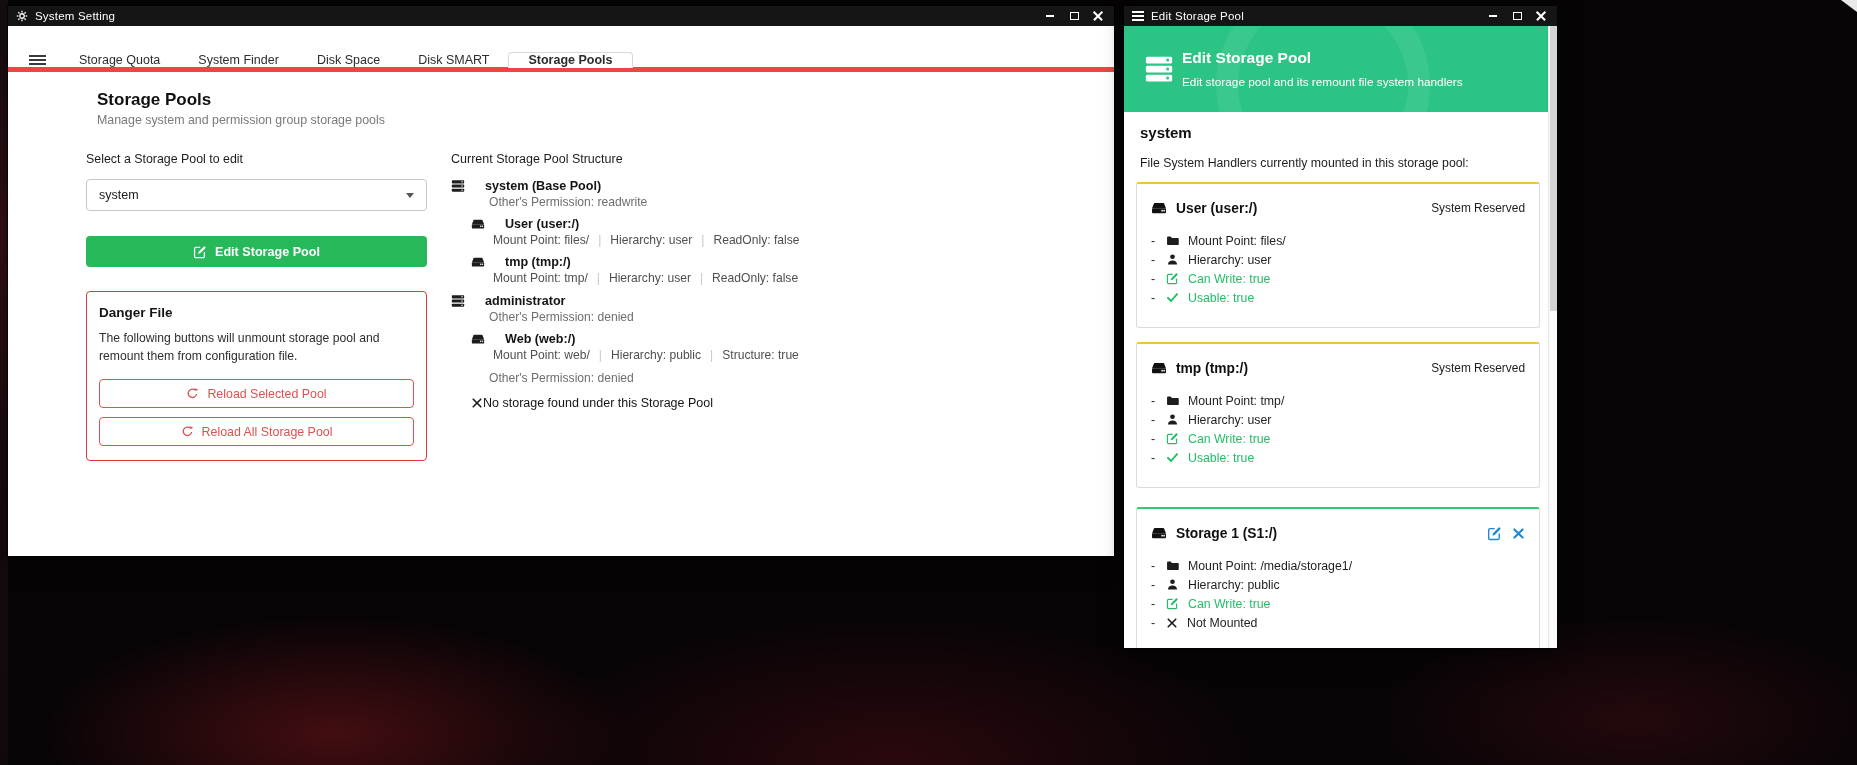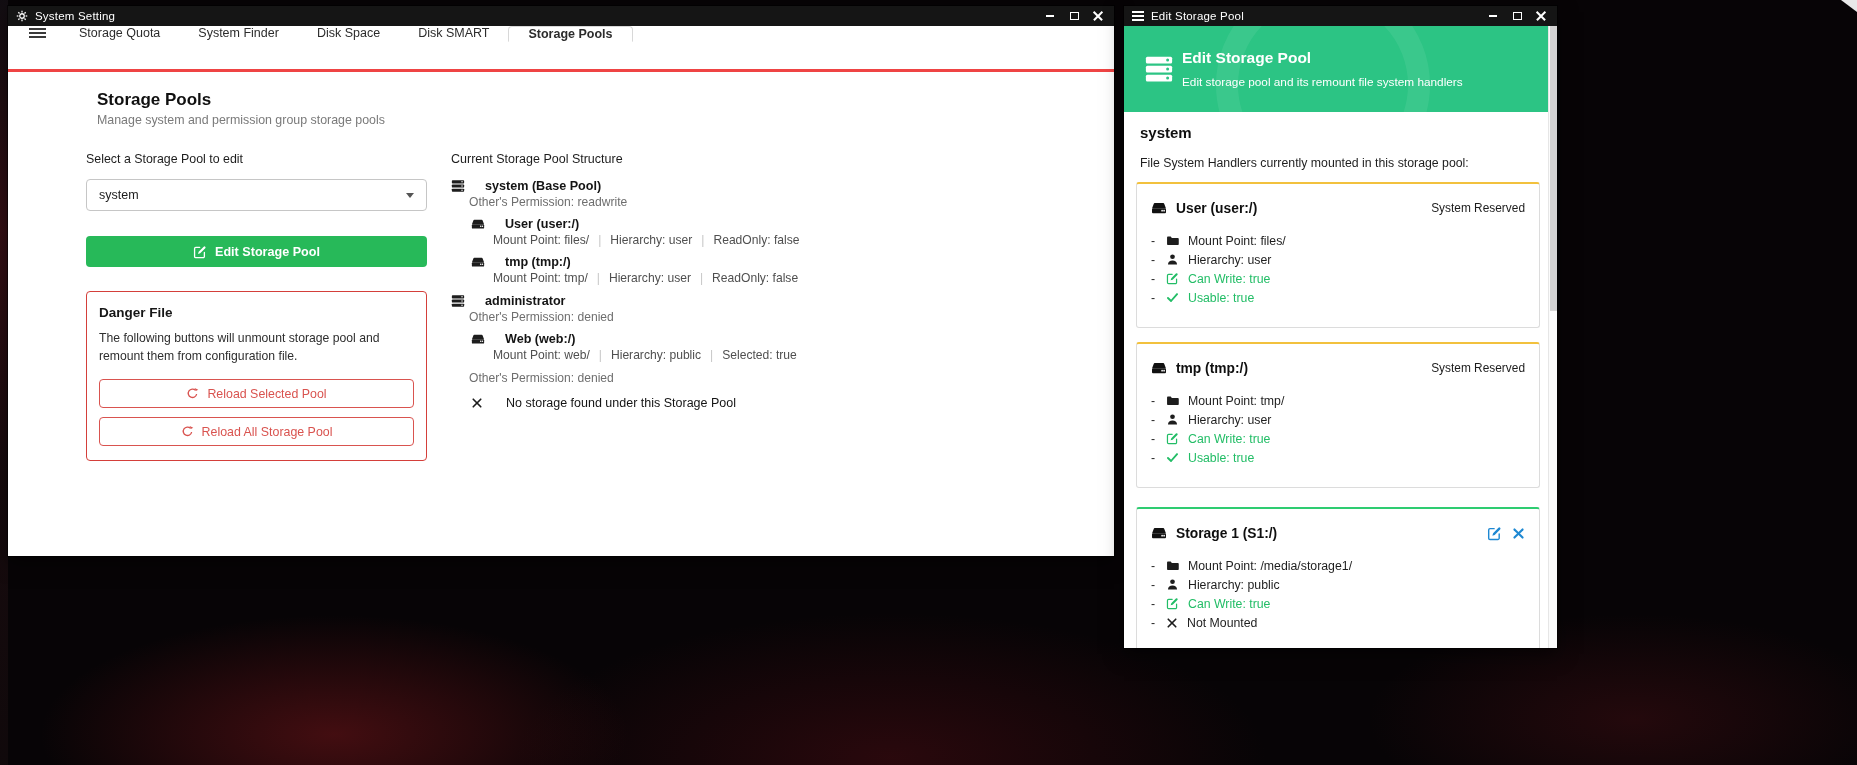--- a/index.html
+++ b/index.html
@@ -31,21 +31,21 @@
   .glyph-min { width:8px; height:2px; background:#fff; display:inline-block; }
   .glyph-max { width:9px; height:8px; border:1.5px solid #fff; display:inline-block; }
   .glyph-x { position:relative; width:10px; height:10px; display:inline-block; }
   .glyph-x::before, .glyph-x::after { content:""; position:absolute; left:-1px; top:4px; width:12px; height:1.6px; background:#fff; }
   .glyph-x::before { transform:rotate(45deg); } .glyph-x::after { transform:rotate(-45deg); }
   .bars { display:inline-flex; flex-direction:column; gap:2.5px; }
   .bars i { display:block; width:12px; height:1.8px; background:#fff; }
 
   
   .tabbar { position:absolute; top:20px; left:0; right:0; height:46px; background:#fff;
-    border-bottom:3px solid #ef4444; display:flex; align-items:flex-start; padding-left:14px; }
+    border-bottom:5px solid #ef4444; display:flex; align-items:flex-end; padding-left:14px; }
   .hamburger { width:30px; margin-right:8px; display:flex; align-items:center; justify-content:center; cursor:pointer; }
   .hamburger i { display:block; width:17px; height:2px; background:#3a3a3a; margin:2px 0; }
   .tab { padding:0 19px; display:flex; align-items:center; font-size:12.5px; color:#2c2c2c; cursor:pointer; }
   .tab.active { background:#fff; border:1px solid #d8d8d8; border-bottom:1px solid #fff; border-radius:4px 4px 0 0; margin-bottom:-1px; font-weight:bold; }
 
   .main-content { position:absolute; top:66px; left:0; right:0; bottom:0; }
   .page-title { position:absolute; left:89px; top:18px; margin:0; font-size:17px; color:#101010; }
   .page-sub { position:absolute; left:89px; top:41px; font-size:12.4px; color:#7a7a7a; }
 
   .select-label { position:absolute; left:78px; top:80px; font-size:12.4px; color:#1c1c1c; }
@@ -61,25 +61,25 @@
   .danger-text { margin:10px 0 0 0; font-size:12.2px; line-height:1.45; color:#2e2e2e; }
   .btn-danger { width:100%; height:29px; background:#fff; border:1px solid #d9534f; color:#d9534f; font-size:12.4px; margin-top:9px; }
   .btn-danger:first-of-type { margin-top:14px; }
 
   
   .structure { position:absolute; left:443px; top:80px; right:24px; }
   .structure-title { font-size:12.5px; color:#1c1c1c; margin-bottom:13px; }
   .pool { margin-top:9px; } .pool:first-of-type { margin-top:0; }
   .node-head { display:flex; align-items:center; gap:20px; }
   .node-name { font-size:12.6px; font-weight:bold; color:#141414; }
-  .node-sub { margin-left:18px; margin-top:2px; font-size:12.1px; color:#6e6e6e; }
+  .node-sub { margin-left:38px; margin-top:2px; font-size:12.1px; color:#6e6e6e; }
   .storage { margin-left:20px; margin-top:8px; }
   .storage-details { margin-left:22px; margin-top:2px; font-size:12.1px; color:#4f4f4f; display:flex; align-items:center; gap:9px; }
   .sep::before { content:"|"; color:#c7c7c7; }
-  .empty-row { margin-left:20px; margin-top:11px; display:flex; align-items:center; gap:23px; font-size:12.5px; color:#141414; }
+  .empty-row { margin-left:20px; margin-top:11px; display:flex; align-items:center; gap:0; font-size:12.5px; color:#141414; }
 
   .icon { display:inline-flex; align-items:center; justify-content:center; flex:0 0 auto; }
 
   
   .e-banner { position:absolute; left:0; top:20px; width:424px; height:86px; background:#2cc484; color:#fff; overflow:hidden; }
   .e-banner::after { content:""; position:absolute; right:118px; top:-48px; width:170px; height:170px; border-radius:50%;
     border:22px solid rgba(255,255,255,.07); }
   .e-banner-icon { position:absolute; left:20px; top:28px; }
   .e-banner-title { position:absolute; left:58px; top:23px; font-size:15.5px; font-weight:bold; }
   .e-banner-sub { position:absolute; left:58px; top:49px; font-size:11.8px; }
@@ -290,21 +290,21 @@
                   <circle cx="13.1" cy="10.7" r="0.85" fill="#fff"></circle>
                 </svg>
             </span>
             <span class="node-name">Web (web:/)</span>
           </div>
           <div class="storage-details">
             <span>Mount Point: web/</span>
               <span class="sep"></span>
             <span>Hierarchy: public</span>
               <span class="sep"></span>
-            <span>Selected: true</span>
+            <span>Structure: true</span>
           </div>
         </div>
       </div>
 
       <div class="pool">
         <div class="node-sub">Other's Permission: denied</div>
 
         <div class="empty-row">
           <span class="icon">
             <svg width="12" height="12" viewBox="0 0 16 16" stroke="#1d1d1d" stroke-width="2.2" stroke-linecap="round">

